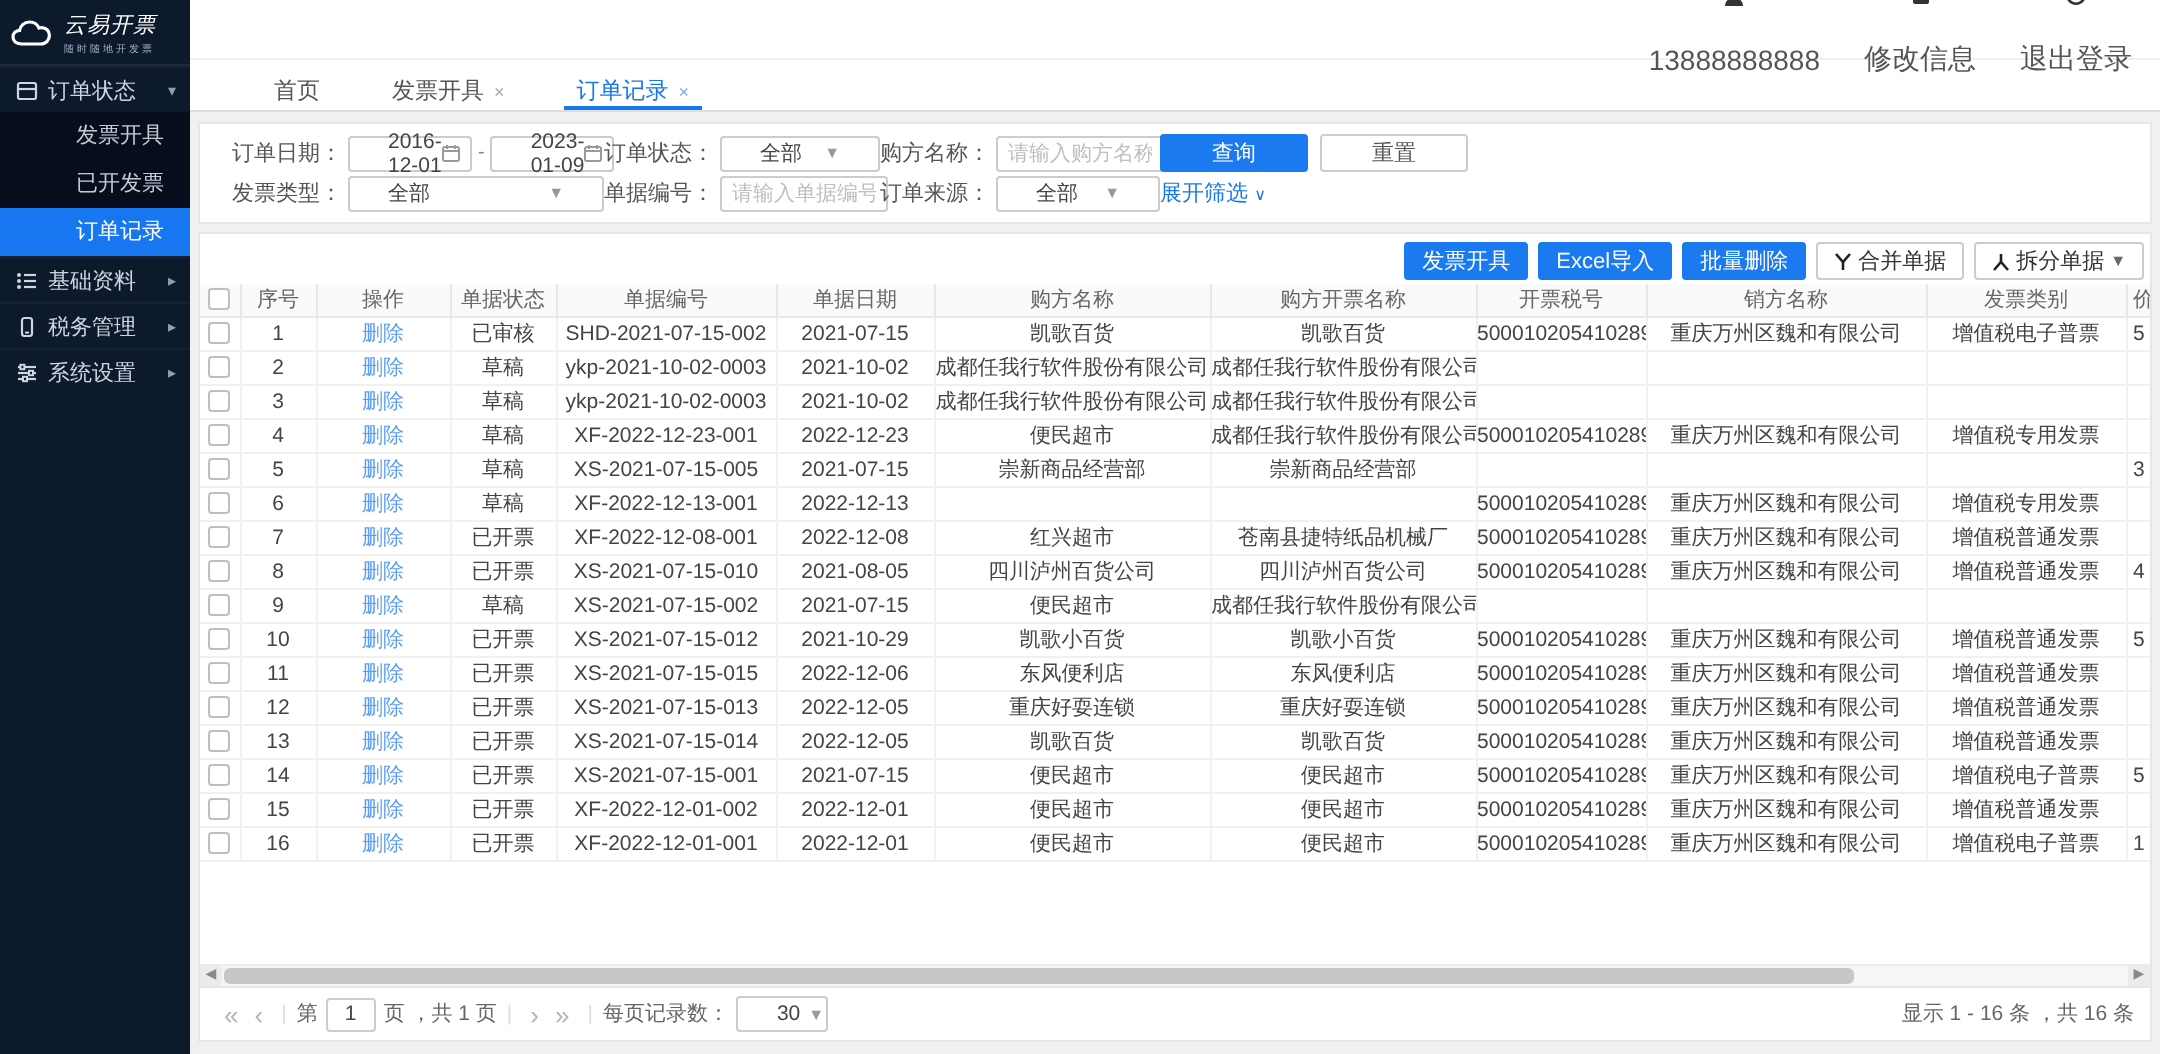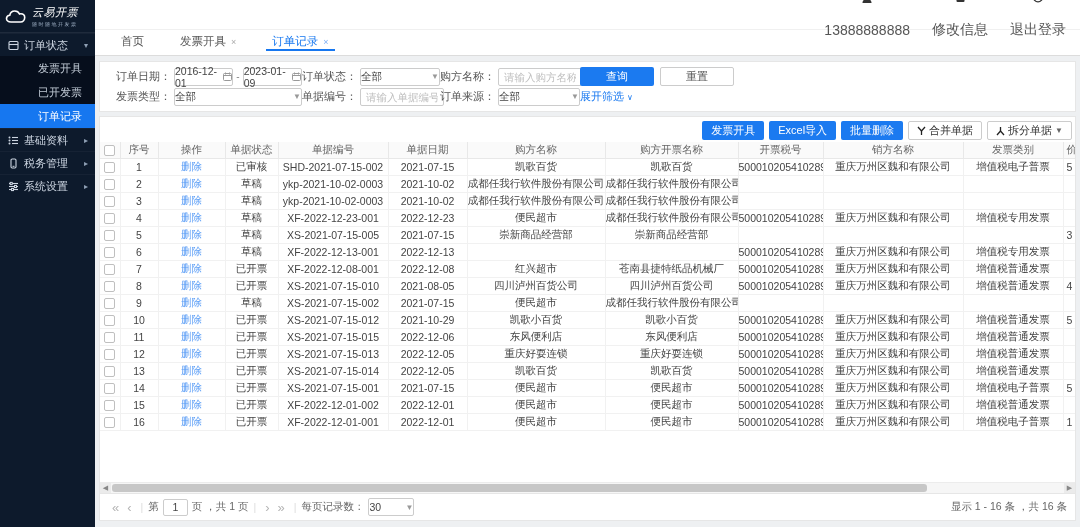--- a/index.html
+++ b/index.html
@@ -18,35 +18,35 @@
   .mi .caret { color:#8fa0b5; font-size:8px; }
   .submenu { background:#060e1c; }
   .smi { height:24px; line-height:24px; padding-left:38px; color:#c2cbd6; font-size:11px; cursor:pointer; white-space:nowrap; }
   .smi.active { background:#1677f0; color:#fff; }
 
   
   .main { position:absolute; left:95px; top:0; right:0; bottom:0; }
   .topbar { height:30px; background:#fff; display:flex; align-items:center; justify-content:flex-end; padding-right:14px; border-bottom:1px solid #f0f0f0; }
   .acct { display:flex; flex-direction:column; align-items:center; margin-left:22px; cursor:pointer; }
   .acct .alabel { font-size:14px; color:#555; margin-top:18px; white-space:nowrap; }
-  .tabbar { height:26px; background:#fff; border-bottom:1px solid #dcdcdc; display:flex; align-items:center; padding-left:8px; }
+  .tabbar { height:26px; background:#fff; border-bottom:1px solid #dcdcdc; display:flex; align-items:flex-end; padding-left:24px; }
   .tab { display:flex; align-items:center; padding:0 6px; margin:0 12px; font-size:11.5px; color:#555; cursor:pointer; border-bottom:2px solid transparent; }
   .tab .x { margin-left:5px; font-size:9px; color:#aaa; }
   .tab.active { color:#1677f0; border-bottom-color:#1677f0; }
   .tab.active .x { color:#7fb0f5; }
 
   .content { position:absolute; left:0; top:57px; right:0; bottom:0; padding:4px 4px 0; display:flex; flex-direction:column; }
 
   
   .filter-card { background:#fff; border:1px solid #e6e6e6; padding:4px 4px 4px 16px; margin-bottom:4px; }
   .frow { display:flex; align-items:center; height:19px; margin:1px 0; }
   .fg { display:flex; align-items:center; }
   .fg1 { width:186px; } .fg2 { width:138px; } .fg3 { width:140px; }
   .flabel { font-size:11px; color:#555; white-space:nowrap; margin-right:3px; }
-  .ibox { height:18px; border:1px solid #ccc; border-radius:2px; background:#fff; display:flex; align-items:center; padding:0 0; font-size:10.5px; color:#444; }
+  .ibox { height:18px; border:1px solid #ccc; border-radius:2px; background:#fff; display:flex; align-items:center; padding:0 19px; font-size:10.5px; color:#444; }
   .datebox { width:62px; justify-content:space-between; }
   .selbox { justify-content:space-between; cursor:pointer; }
   .selbox .scaret { color:#999; font-size:8px; margin-left:4px; }
   .w86 { width:86px; } .w84 { width:84px; } .w130 { width:130px; }
   input.txt { height:18px; border:1px solid #ccc; border-radius:2px; font-size:10.5px; color:#444; padding:0 5px; outline:none; font-family:inherit; }
   input.txt::placeholder { color:#bfbfbf; }
   .dash { margin:0 3px; color:#888; font-size:10px; }
   .btn { height:19px; font-size:11px; border-radius:2px; padding:0 25px; cursor:pointer; border:1px solid transparent; font-family:inherit; }
   .btn-primary { background:#1b7af0; color:#fff; }
   .btn-plain { background:#fff; color:#555; border-color:#ccc; margin-left:6px; }

